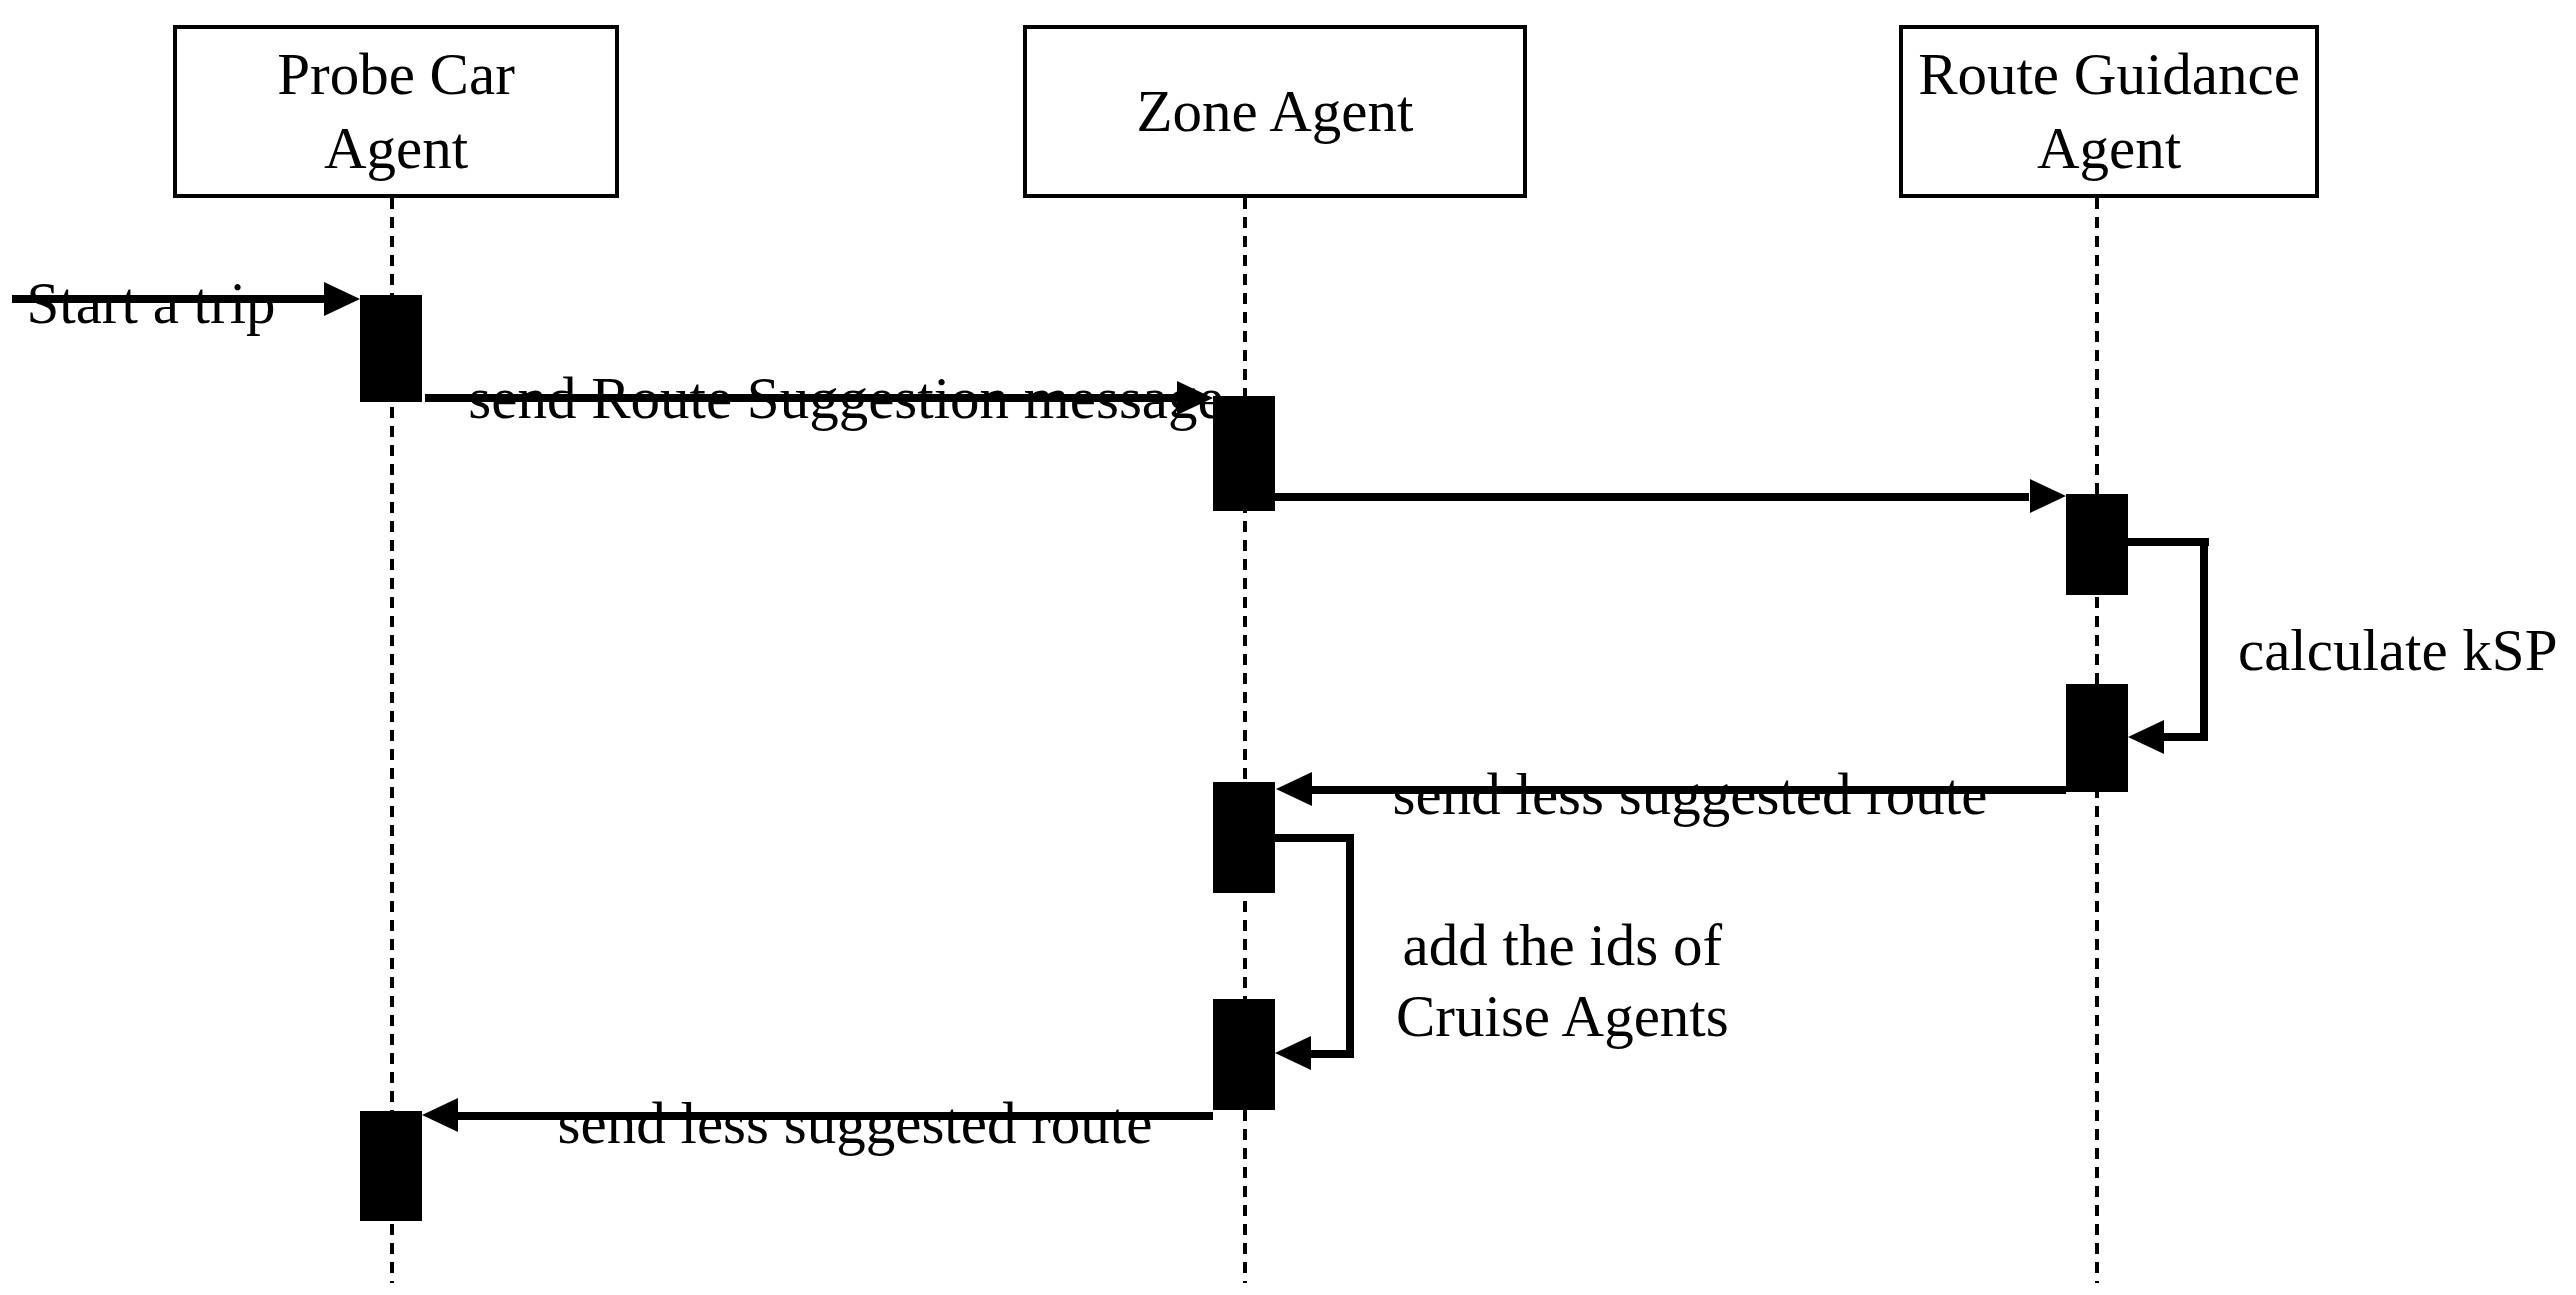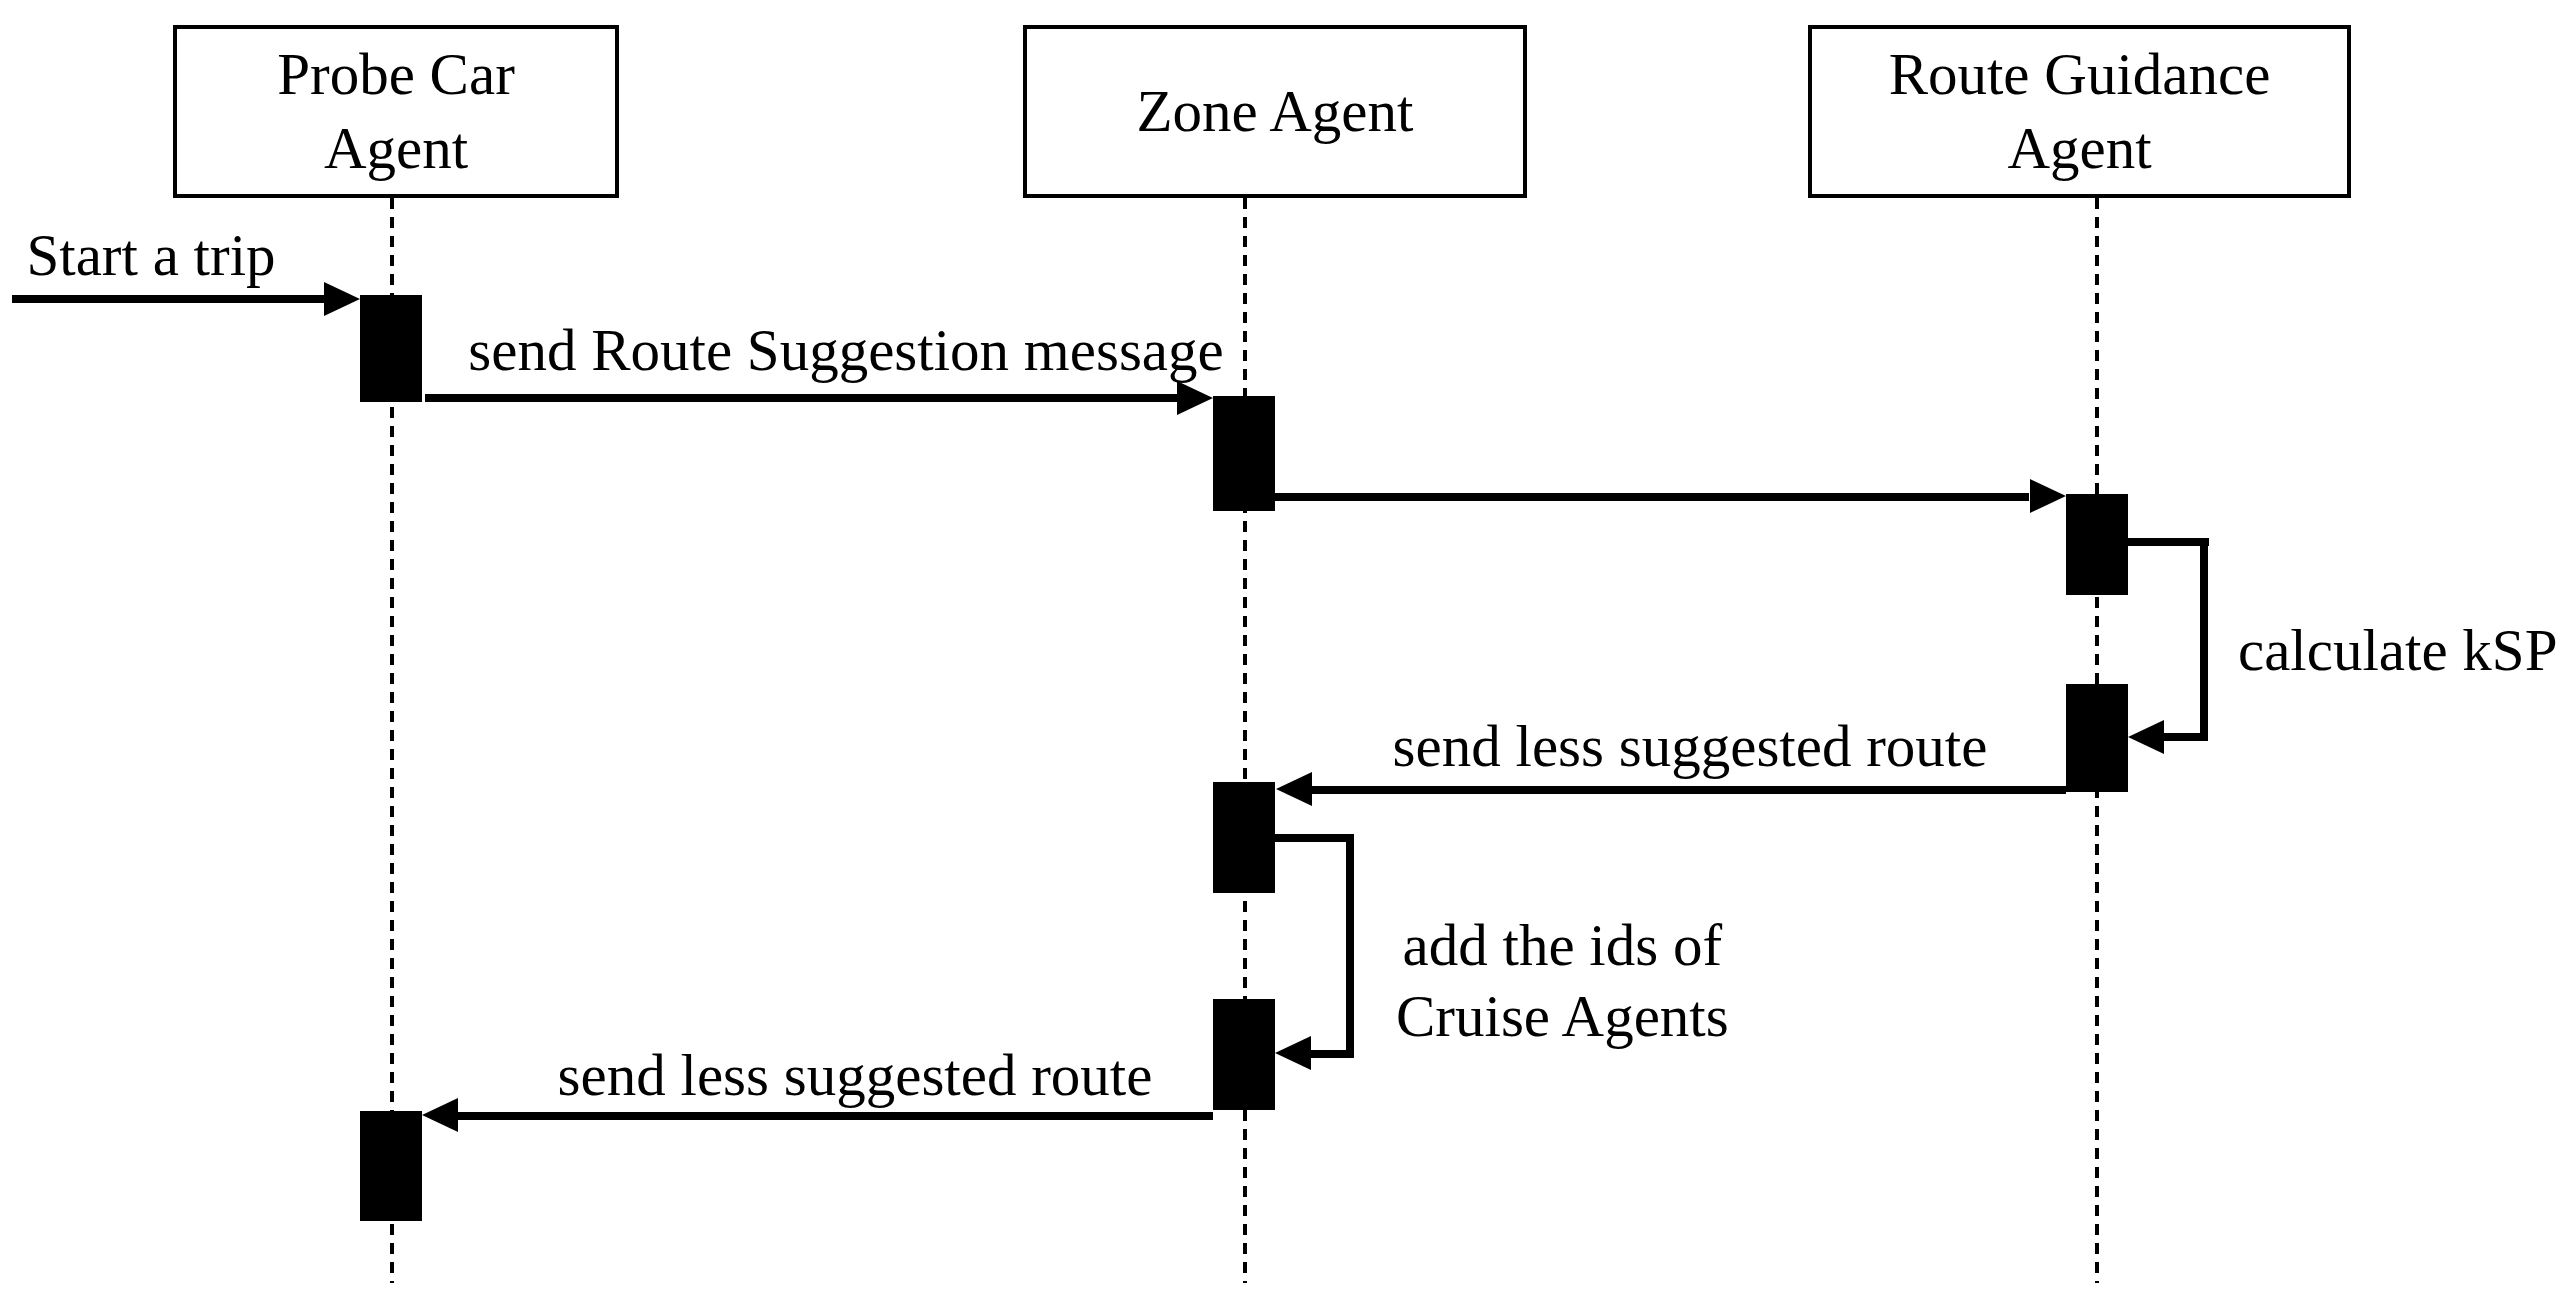--- a/index.html
+++ b/index.html
@@ -10,41 +10,41 @@
          box-sizing:border-box;display:flex;flex-direction:column;align-items:center;
          justify-content:center;font-size:59px;line-height:1.25;text-align:center;}
   .lifeline{position:absolute;top:198px;height:1085px;width:3.8px;
             background-image:repeating-linear-gradient(to bottom,#000 0 10.6px,rgba(0,0,0,0) 10.6px 19px);}
   .bar{position:absolute;width:62px;background:#000;}
   .seg{position:absolute;background:#000;}
   .head{position:absolute;width:0;height:0;border-top:17.3px solid transparent;border-bottom:17.3px solid transparent;}
   .head.r{border-left:36px solid #000;}
   .head.l{border-right:36px solid #000;}
   .mlabel{position:absolute;font-size:59px;white-space:nowrap;}
-  .cc{transform:translate(-50%,-50%);}
+  .cc{transform:translate(-50%,-50%);margin-top:48px;}
   .vc{transform:translate(0,-50%);}
   .twoline{line-height:1.2;text-align:center;}
 </style>
 </head>
 <body>
 
 <div class="stage">
 
   <div class="lifeline" style="left:390px;"></div>
   <div class="lifeline" style="left:1243px;"></div>
   <div class="lifeline" style="left:2095px;"></div>
 
   <div class="actor" style="left:173px;width:446px;">
     <span>Probe Car</span>
     <span>Agent</span>
   </div>
   <div class="actor" style="left:1023px;width:504px;">
     <span>Zone Agent</span>
   </div>
-  <div class="actor" style="left:1808px;width:543px;">
+  <div class="actor" style="left:1899px;width:420px;">
     <span>Route Guidance</span>
     <span>Agent</span>
   </div>
 
   <div class="bar" style="left:360px;top:295px;height:107px;"></div>
   <div class="bar" style="left:1213px;top:396px;height:115px;"></div>
   <div class="bar" style="left:2066px;top:494px;height:101px;"></div>
   <div class="bar" style="left:2066px;top:684px;height:108px;"></div>
   <div class="bar" style="left:1213px;top:782px;height:111px;"></div>
   <div class="bar" style="left:1213px;top:999px;height:111px;"></div>

